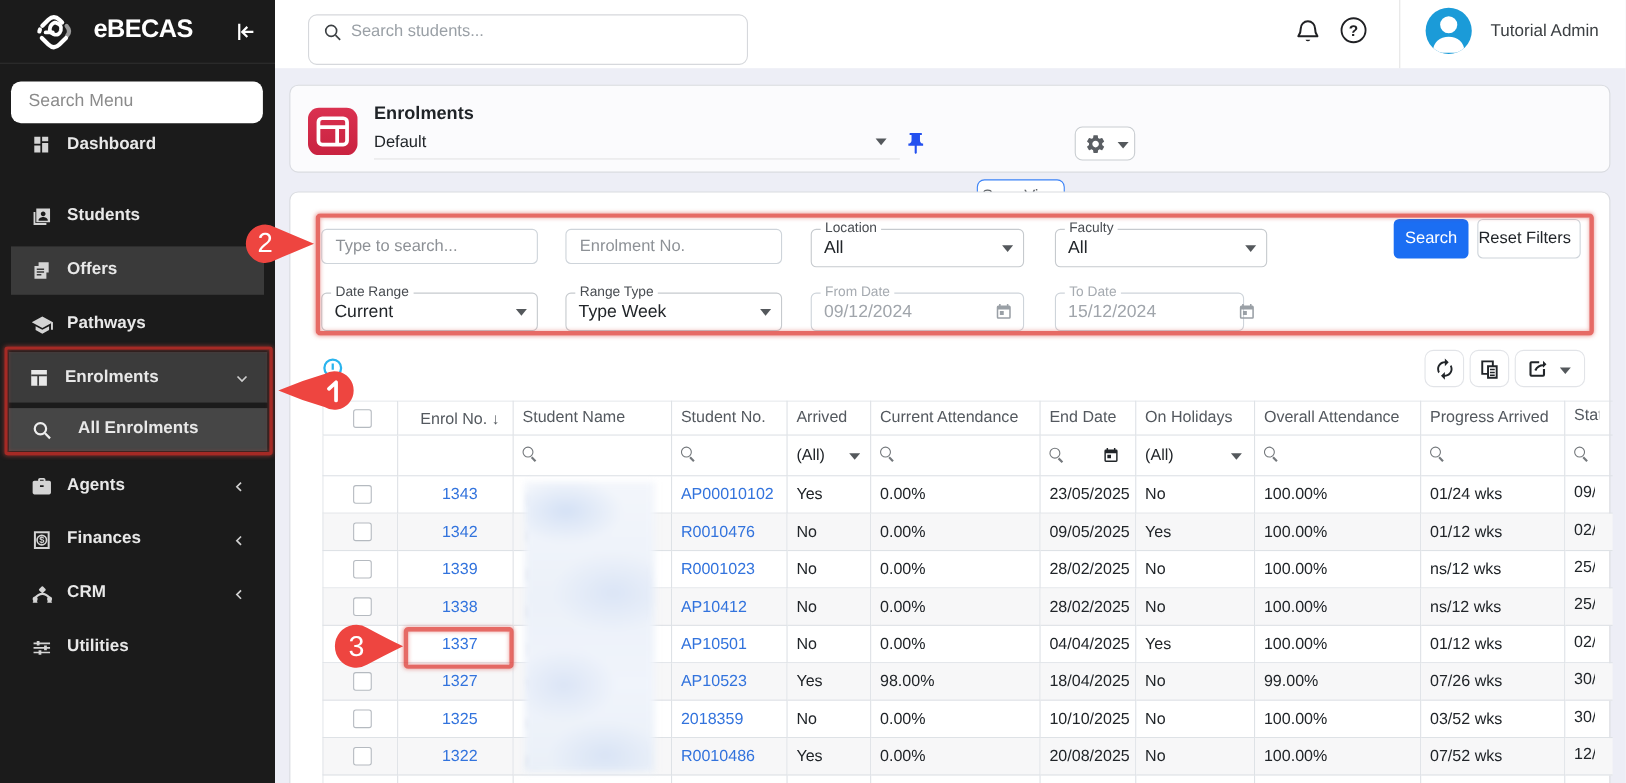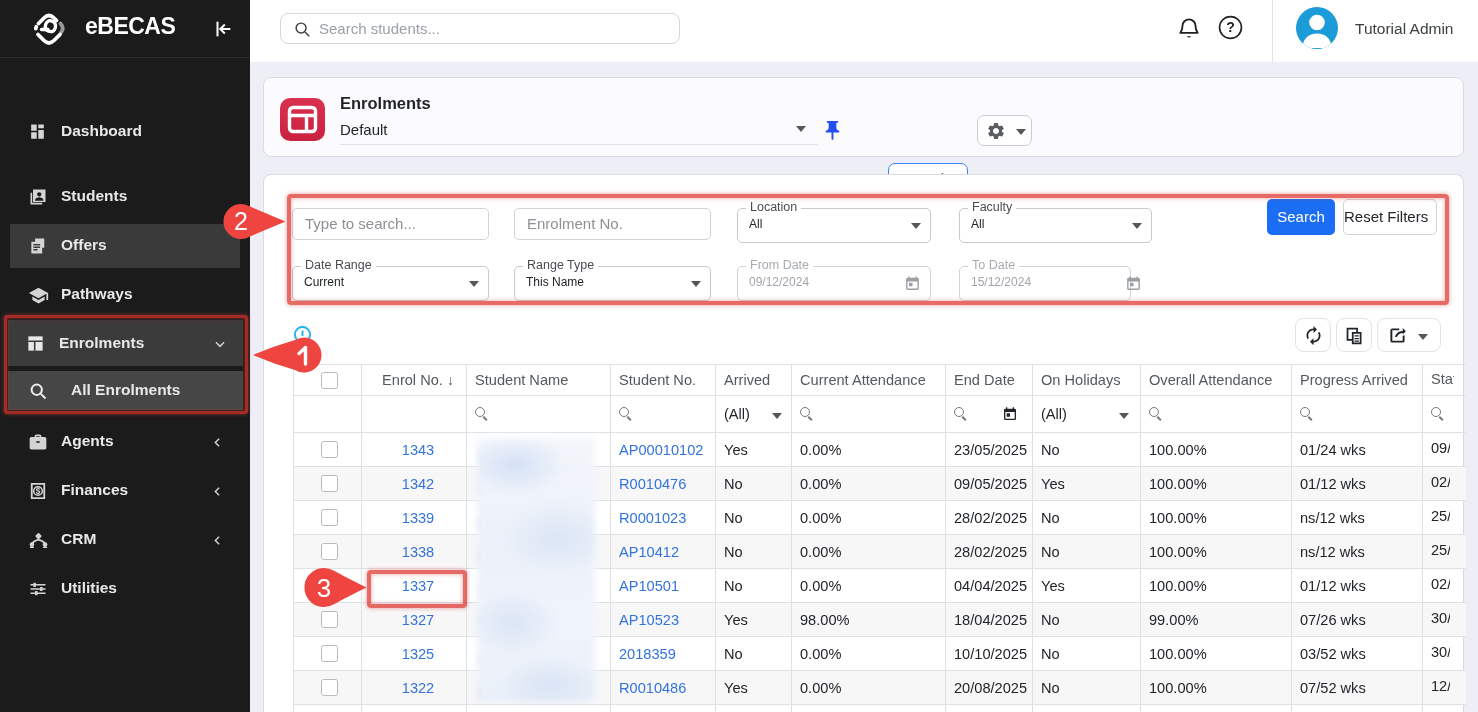--- a/index.html
+++ b/index.html
@@ -13,21 +13,21 @@
 #brand { position:absolute; left:85px; top:13px; color:#fff; font-size:23px; font-weight:700; letter-spacing:-0.5px; }
 #collapse { position:absolute; left:212px; top:18px; }
 #sbsearch { position:absolute; left:10px; top:74px; width:229px; height:38px; background:#fff; border-radius:9px; }
 #sbsearch span { position:absolute; left:16px; top:9px; font-size:16px; color:#8b8b8b; }
 .nav { position:absolute; left:10px; width:230px; height:44px; color:#e8e8e8; font-size:15.5px; font-weight:600; }
 .nav .ic { position:absolute; left:18px; top:12px; }
 .nav .tx { position:absolute; left:51px; top:12px; }
 .nav .chev { position:absolute; right:16px; top:15px; }
 
 #topbar { position:absolute; left:250px; top:0; width:1228px; height:62px; background:#fff; }
-#topsearch { position:absolute; left:30px; top:13px; width:400px; height:31px; border:1px solid #d6d8dc; border-radius:8px; background:#fff; }
+#topsearch { position:absolute; left:30px; top:13px; width:400px; height:46px; border:1px solid #d6d8dc; border-radius:8px; background:#fff; }
 #topsearch span { position:absolute; left:38px; top:6px; font-size:15px; color:#9aa0a6; }
 #topdivider { position:absolute; left:1022px; top:0; width:1px; height:62px; background:#e4e4e4; }
 #avatar { position:absolute; left:1046px; top:7px; width:42px; height:42px; border-radius:50%; background:#1b9bd8; overflow:hidden; }
 #uname { position:absolute; left:1105px; top:20px; font-size:15.5px; color:#3c4043; }
 
 
 #panel1 { position:absolute; left:263px; top:77px; width:1201px; height:80px; background:#fbfbfd; border:1px solid #d9dbe0; border-radius:8px; }
 #redicon { position:absolute; left:16px; top:20px; width:45px; height:43px; border-radius:10px; background:linear-gradient(180deg,#da3150,#c92240); }
 #p1title { position:absolute; left:76px; top:16px; font-size:16.5px; font-weight:700; color:#1f2327; }
 #p1def { position:absolute; left:76px; top:43px; font-size:15px; color:#212529; }
@@ -35,21 +35,21 @@
 .caret { width:0; height:0; border-left:5px solid transparent; border-right:5px solid transparent; border-top:6px solid #54585c; }
 #p1caret { position:absolute; left:532px; top:48px; }
 #saveview { position:absolute; left:624px; top:37px; width:80px; height:31px; border:1px solid #3b82f6; border-radius:7px; text-align:center; line-height:29px; font-size:15px; color:#5f6368; background:#fff;margin-top:48px; }
 #gearbtn { position:absolute; left:713px; top:37px; width:55px; height:31px; border:1px solid #c9cdd1; border-radius:7px; background:#fff; }
 
 
 #panel2 { position:absolute; left:263px; top:174px; width:1201px; height:560px; background:#fff; border:1px solid #d9dbe0; border-radius:8px; }
 .tinput { position:absolute; height:32px; border:1px solid #ced4da; border-radius:5px; background:#fff; font-size:15px; color:#8d9196; padding:6px 0 0 12px; }
 .osel { position:absolute; height:35px; border:1px solid #c6cace; border-radius:5px; background:#fff; }
 .osel .lbl { position:absolute; left:8px; top:-9px; background:#fff; padding:0 4px; font-size:12.5px; color:#494d52; }
-.osel .val { position:absolute; left:11px; top:8px; font-size:12px; color:#212529; }
+.osel .val { position:absolute; left:11px; top:8px; font-size:16px; color:#212529; }
 .osel .caret { position:absolute; }
 .osel.dis { border-color:#ced4da; }
 .osel.dis .lbl { color:#a6abb1; }
 .osel.dis .val { color:#a0a5ab; }
 
 
 #tablewrap { position:absolute; left:29px; top:189px; width:1173px; overflow:hidden; }
 table { border-collapse:separate; border-spacing:0; table-layout:fixed; width:1330px; font-size:14.6px; color:#212529; }
 td,th { border-right:1px solid #dee2e6; border-bottom:1px solid #dee2e6; overflow:hidden; white-space:nowrap; padding:0 0 0 8px; text-align:left; font-weight:400; vertical-align:middle; }
 tr.hdr th { color:#54595f; height:32px; border-top:1px solid #dee2e6; }
@@ -92,20 +92,23 @@
         <path d="M20.5 10.6 Q26.8 12.3 25.3 17.8 Q23.8 22.8 18.6 21.2 Q14.2 19.5 15.6 14.6 Q16.5 11.8 19.3 10.7" stroke="#fff" stroke-width="3.4"></path>
       </g>
     </svg>
     <div id="brand">eBECAS</div>
     <svg id="collapse" width="22" height="22" viewBox="0 0 24 24" fill="none" stroke="#fff" stroke-width="2.2">
       <path d="M6 4v16"></path>
         <path d="M20 12H10"></path>
         <path d="M14 7l-5 5 5 5"></path>
     </svg>
   </div>
+  <div id="sbsearch">
+      <span>Search Menu</span>
+    </div>
 
   <div class="nav" style="top:110px;">
     <svg class="ic" width="20" height="20" viewBox="0 0 24 24" fill="#d4d4d4">
         <path d="M4 3h7v8H4zM13 3h7v5h-7zM13 10h7v11h-7zM4 13h7v8H4z" transform="scale(0.95)"></path>
       </svg>
     <span class="tx">Dashboard</span>
   </div>
   <div class="nav" style="top:175px;text-align:center;">
     <svg class="ic" width="20" height="20" viewBox="0 0 24 24" fill="#d4d4d4">
         <path d="M6 3h15v15H6zM13.5 6.2c1.5 0 2.6 1.1 2.6 2.6s-1.1 2.6-2.6 2.6-2.6-1.1-2.6-2.6 1.1-2.6 2.6-2.6zM8.5 15.7c0-2.2 3.3-3.3 5-3.3s5 1.1 5 3.3v0.8h-10z" fill-rule="evenodd"></path>
@@ -250,21 +253,21 @@
   <div id="searchbtn" style="position:absolute; left:1003px; top:24px; width:68px; height:36px; background:#1b6ef3; border-radius:5px; color:#fff; font-size:15px; text-align:center; line-height:36px;">Search</div>
   <div id="resetbtn" style="position:absolute; left:1079px; top:24px; width:94px; height:36px; background:#fff; border:1px solid #ced4da; border-radius:5px; color:#212529; font-size:15px; line-height:34px;">Reset Filters</div>
 
   <div class="osel" style="left:28px; top:91px; width:197px;">
     <div class="lbl">Date Range</div>
       <div class="val">Current</div>
     <div class="caret" style="left:176px; top:14px;"></div>
   </div>
   <div class="osel" style="left:250px; top:91px; width:197px;">
     <div class="lbl">Range Type</div>
-      <div class="val">This Name</div>
+      <div class="val">Type Week</div>
     <div class="caret" style="left:176px; top:14px;"></div>
   </div>
   <div class="osel dis" style="left:473px; top:91px; width:194px;">
     <div class="lbl">From Date</div>
       <div class="val">09/12/2024</div>
     <svg class="cal" width="17" height="17" viewBox="0 0 24 24" fill="#9aa0a6" style="position:absolute; left:166px; top:8px;">
         <path d="M19 4h-1V2h-2v2H8V2H6v2H5a2 2 0 0 0-2 2v13a2 2 0 0 0 2 2h14a2 2 0 0 0 2-2V6a2 2 0 0 0-2-2zm0 15H5V9h14v10zM7 11h5v5H7z"></path>
       </svg>
   </div>
   <div class="osel dis" style="left:695px; top:91px; width:172px;text-align:center;">

